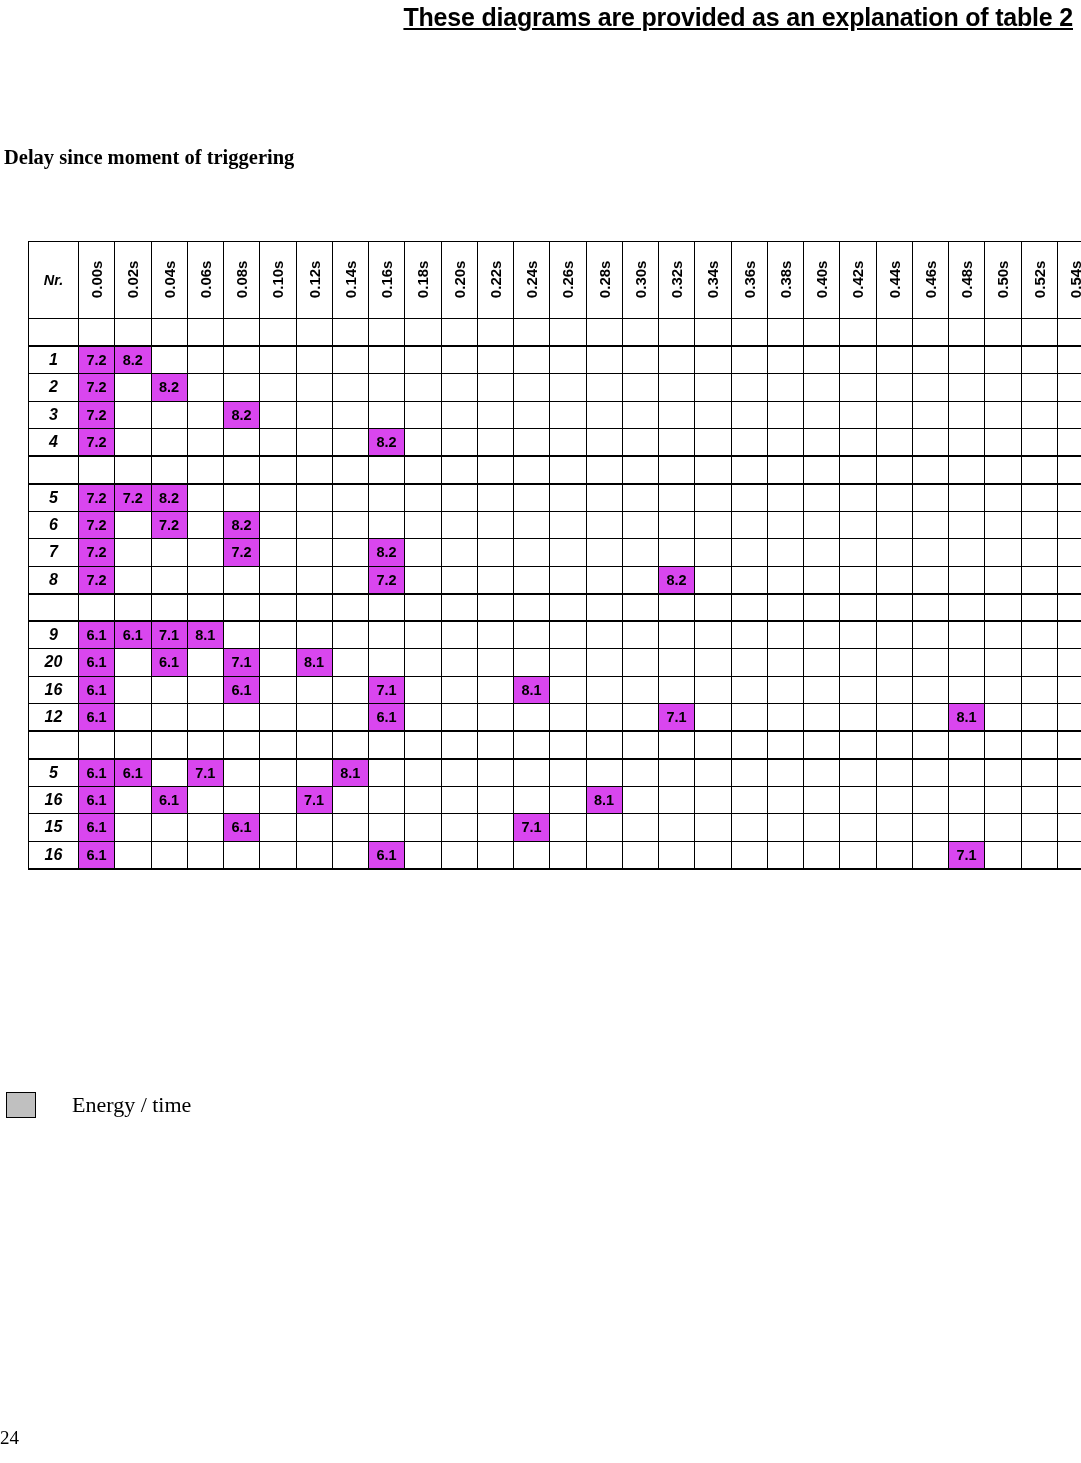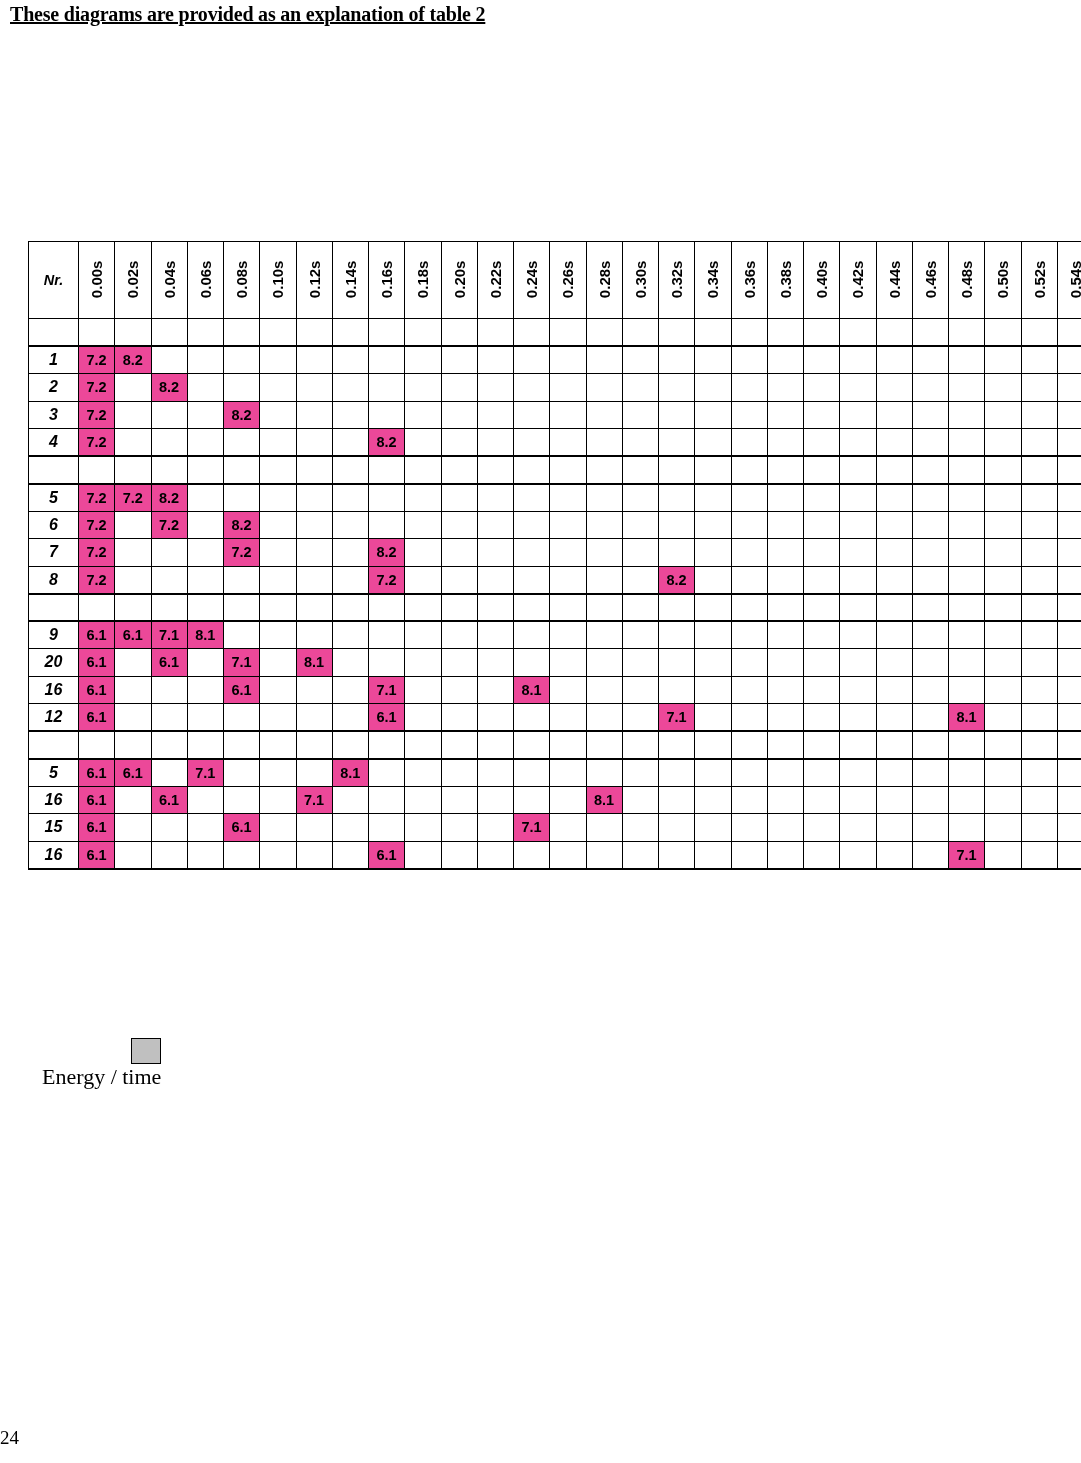--- a/index.html
+++ b/index.html
@@ -20,27 +20,28 @@
   .page {
     position: relative;
     width: 1081px;
     height: 1463px;
     box-sizing: border-box;
     padding: 0 8px;
   }
 
   
   .doc-title {
-    font-family: Liberation Serif, serif;
-    font-size: 20px;
+    font-family: Liberation Sans, sans-serif;
+    font-size: 25px;
     font-weight: bold;
     text-decoration: underline;
     line-height: 1.05;
     margin: 4px 0 0 2px;
     letter-spacing: -0.2px;
+    text-align: right;
   }
 
   .subheading {
     font-family: "Liberation Serif", serif;
     font-size: 20.5px;
     font-weight: bold;
     margin: 0 0 0 2px;
     position: absolute;
     top: 142px;
     left: 2px;
@@ -108,35 +109,34 @@
   tr.spacer-row { height: 27.5px; }
 
   tr.data-row td.nr {
     font-family: "Liberation Sans", sans-serif;
     font-size: 16px;
     font-style: italic;
     font-weight: bold;
   }
 
   td.val {
-    background: #ec4899;
+    background: #d946ef;
   }
 
   
   tr.group-start td, tr.group-start th { border-top: 2.2px solid #000; }
   tr.group-end td { border-bottom: 2.2px solid #000; }
 
   
   .legend {
     position: absolute;
-    top: 1034px;
+    top: 1088px;
     left: 6px;
     display: flex;
-    align-items: flex-end;
-    flex-direction: column;
+    align-items: center;
   }
   .legend-swatch {
     width: 30px;
     height: 26px;
     background: #c0c0c0;
     border: 1.6px solid #000;
     box-sizing: border-box;
   }
   .legend-label {
     margin-left: 36px;
@@ -156,20 +156,21 @@
     font-size: 19px;
   }
 </style>
 </head>
 <body>
 
 <div class="page">
 
   <div class="doc-title">These diagrams are provided as an explanation of table 2</div>
 
+  <div class="subheading">Delay since moment of triggering</div>
 
   <div class="table-wrap">
     <table class="delay">
       <colgroup id="colgroup-host">
           <col class="nrcol">
           <col class="datacol">
           <col class="datacol">
           <col class="datacol">
           <col class="datacol">
           <col class="datacol">

